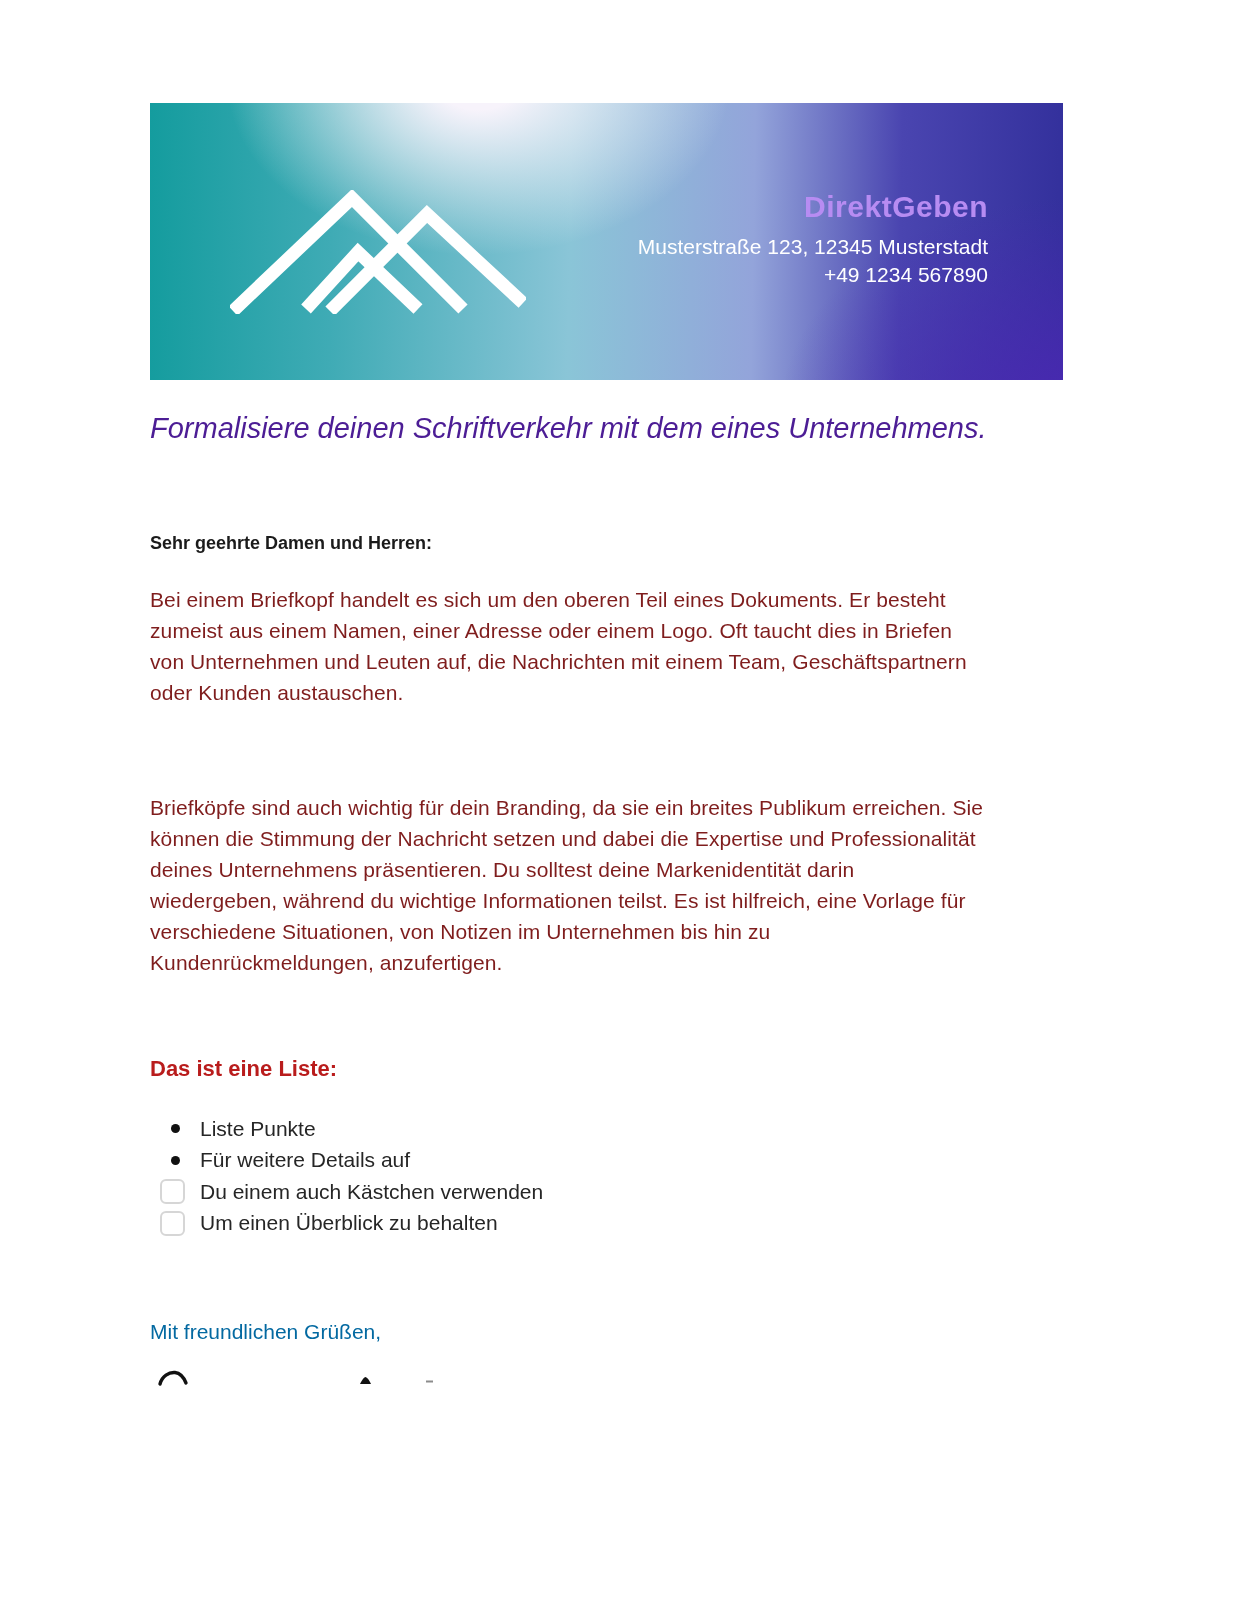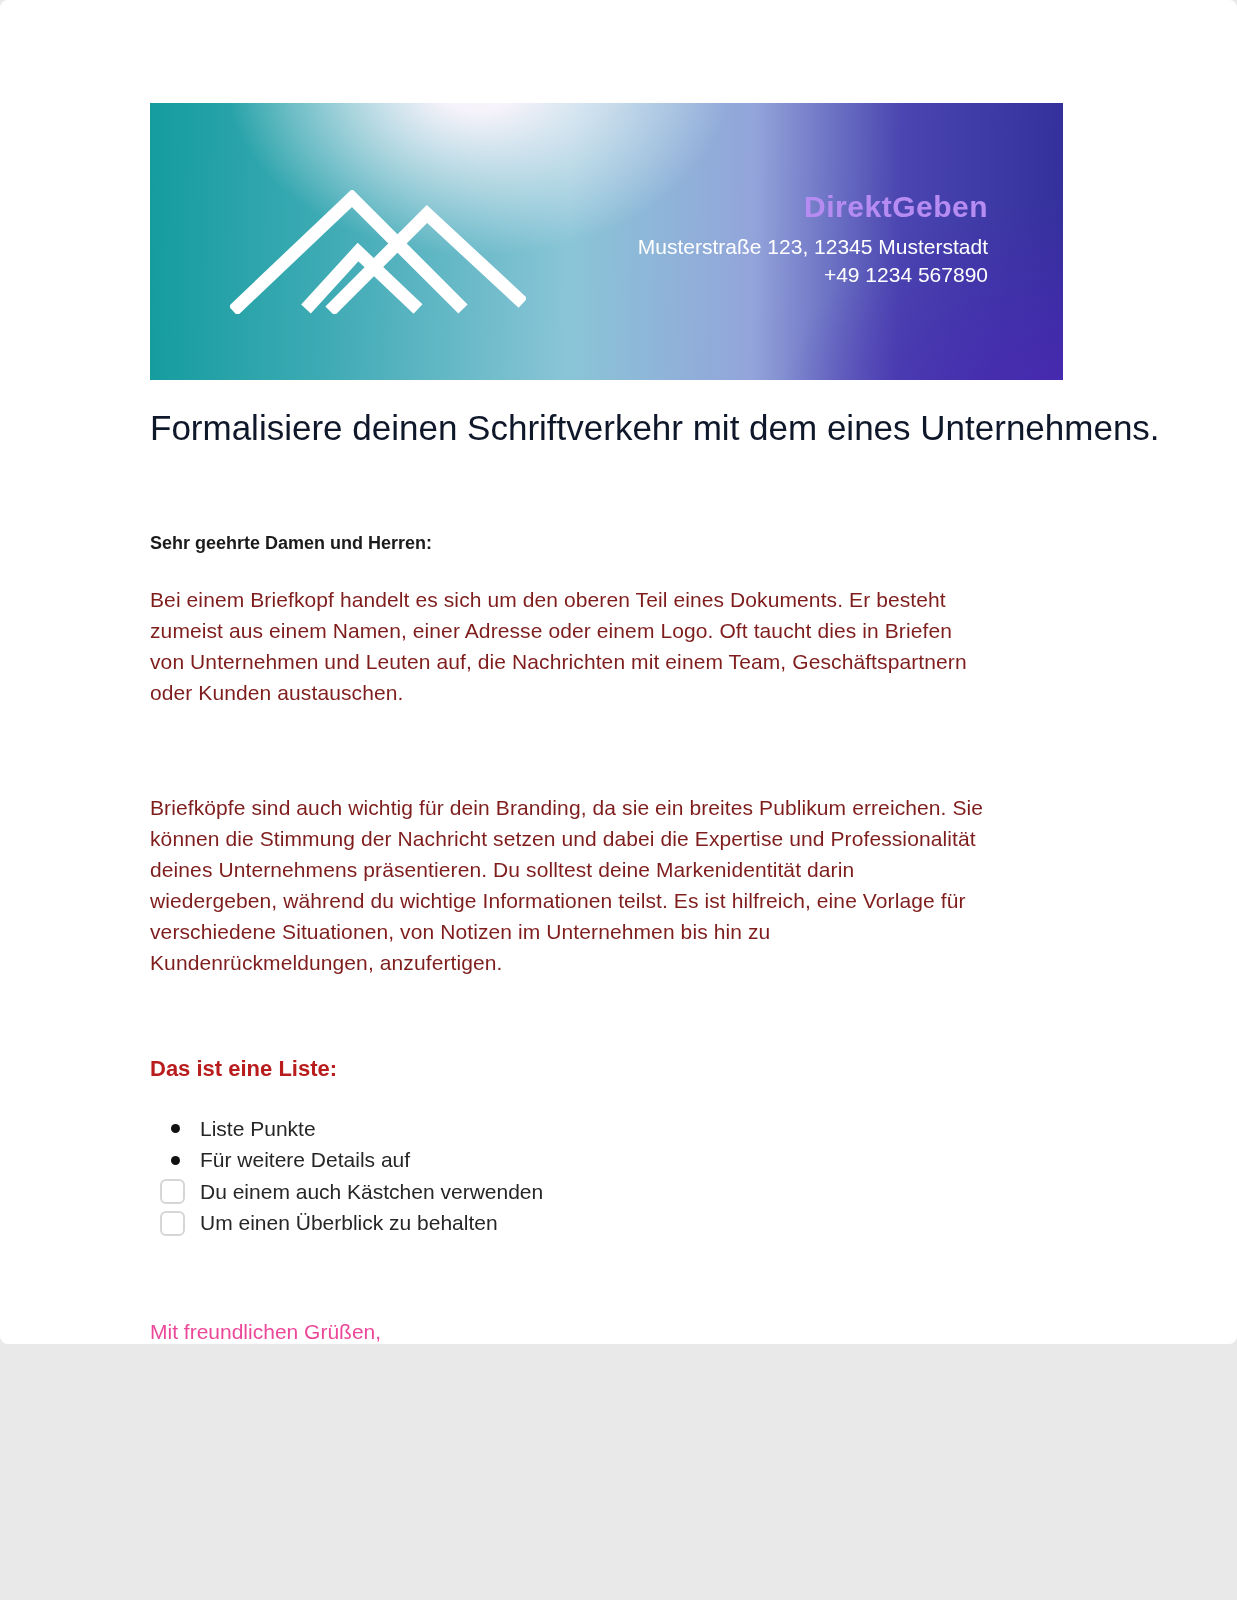--- a/index.html
+++ b/index.html
@@ -1,24 +1,23 @@
 <!DOCTYPE html>
 <html><head>
 <meta charset="utf-8">
 <style>
   html,body { margin:0; padding:0; background:#e9e9e9; }
   .page {
     position:relative;
-    width:1237px; height:1344px;
+    width:1237px; height:1600px;
     margin:0 auto;
     background:#ffffff;
     font-family:"Liberation Sans", sans-serif;
     color:#222222;
     overflow:hidden;
-    border-radius:8px;
   }
   .content { margin:0 150px; width:913px; }
 
   
   .banner {
     margin-top:103px;
     height:277px;
     box-sizing:border-box;
     padding:87px 75px 0 80px;
     display:flex;
@@ -42,23 +41,24 @@
   
   .doc-title {
     margin:26px 0 0 -4px;
     font-size:80px; line-height:84px;
     font-weight:bold; letter-spacing:-3px;
     color:#151515;
     white-space:nowrap;
   }
   .doc-subtitle {
     margin-top:30px;
-    font-size:35px; line-height:36px;
-    color:#0f172a;
+    font-size:29px; line-height:36px;
+    color:#4c1d95;
     white-space:nowrap;
+    font-style:italic;
   }
 
   
   .salutation {
     margin-top:82px;
     font-size:18px; line-height:30px; font-weight:bold; color:#1b1b1b;
     white-space:pre;
   }
   .para {
     font-size:21px; line-height:31px; color:#7f1d1d;
@@ -87,21 +87,21 @@
     width:21px; height:21px;
     border:2px solid #d6d6d6; border-radius:6px;
     background:#ffffff;
     margin:0 15px 0 10px;
     flex:0 0 auto;
   }
   .list-label { font-size:21px; color:#262626; white-space:pre; }
 
   .closing {
     margin-top:78px;
-    font-size:21px; line-height:30px; color:#ec4899;
+    font-size:21px; line-height:30px; color:#0369a1;
     white-space:pre;
   }
   .signature { margin-top:21px; display:block; }
 </style>
 </head>
 <body>
 
 <div class="page">
   <div class="content">
 

